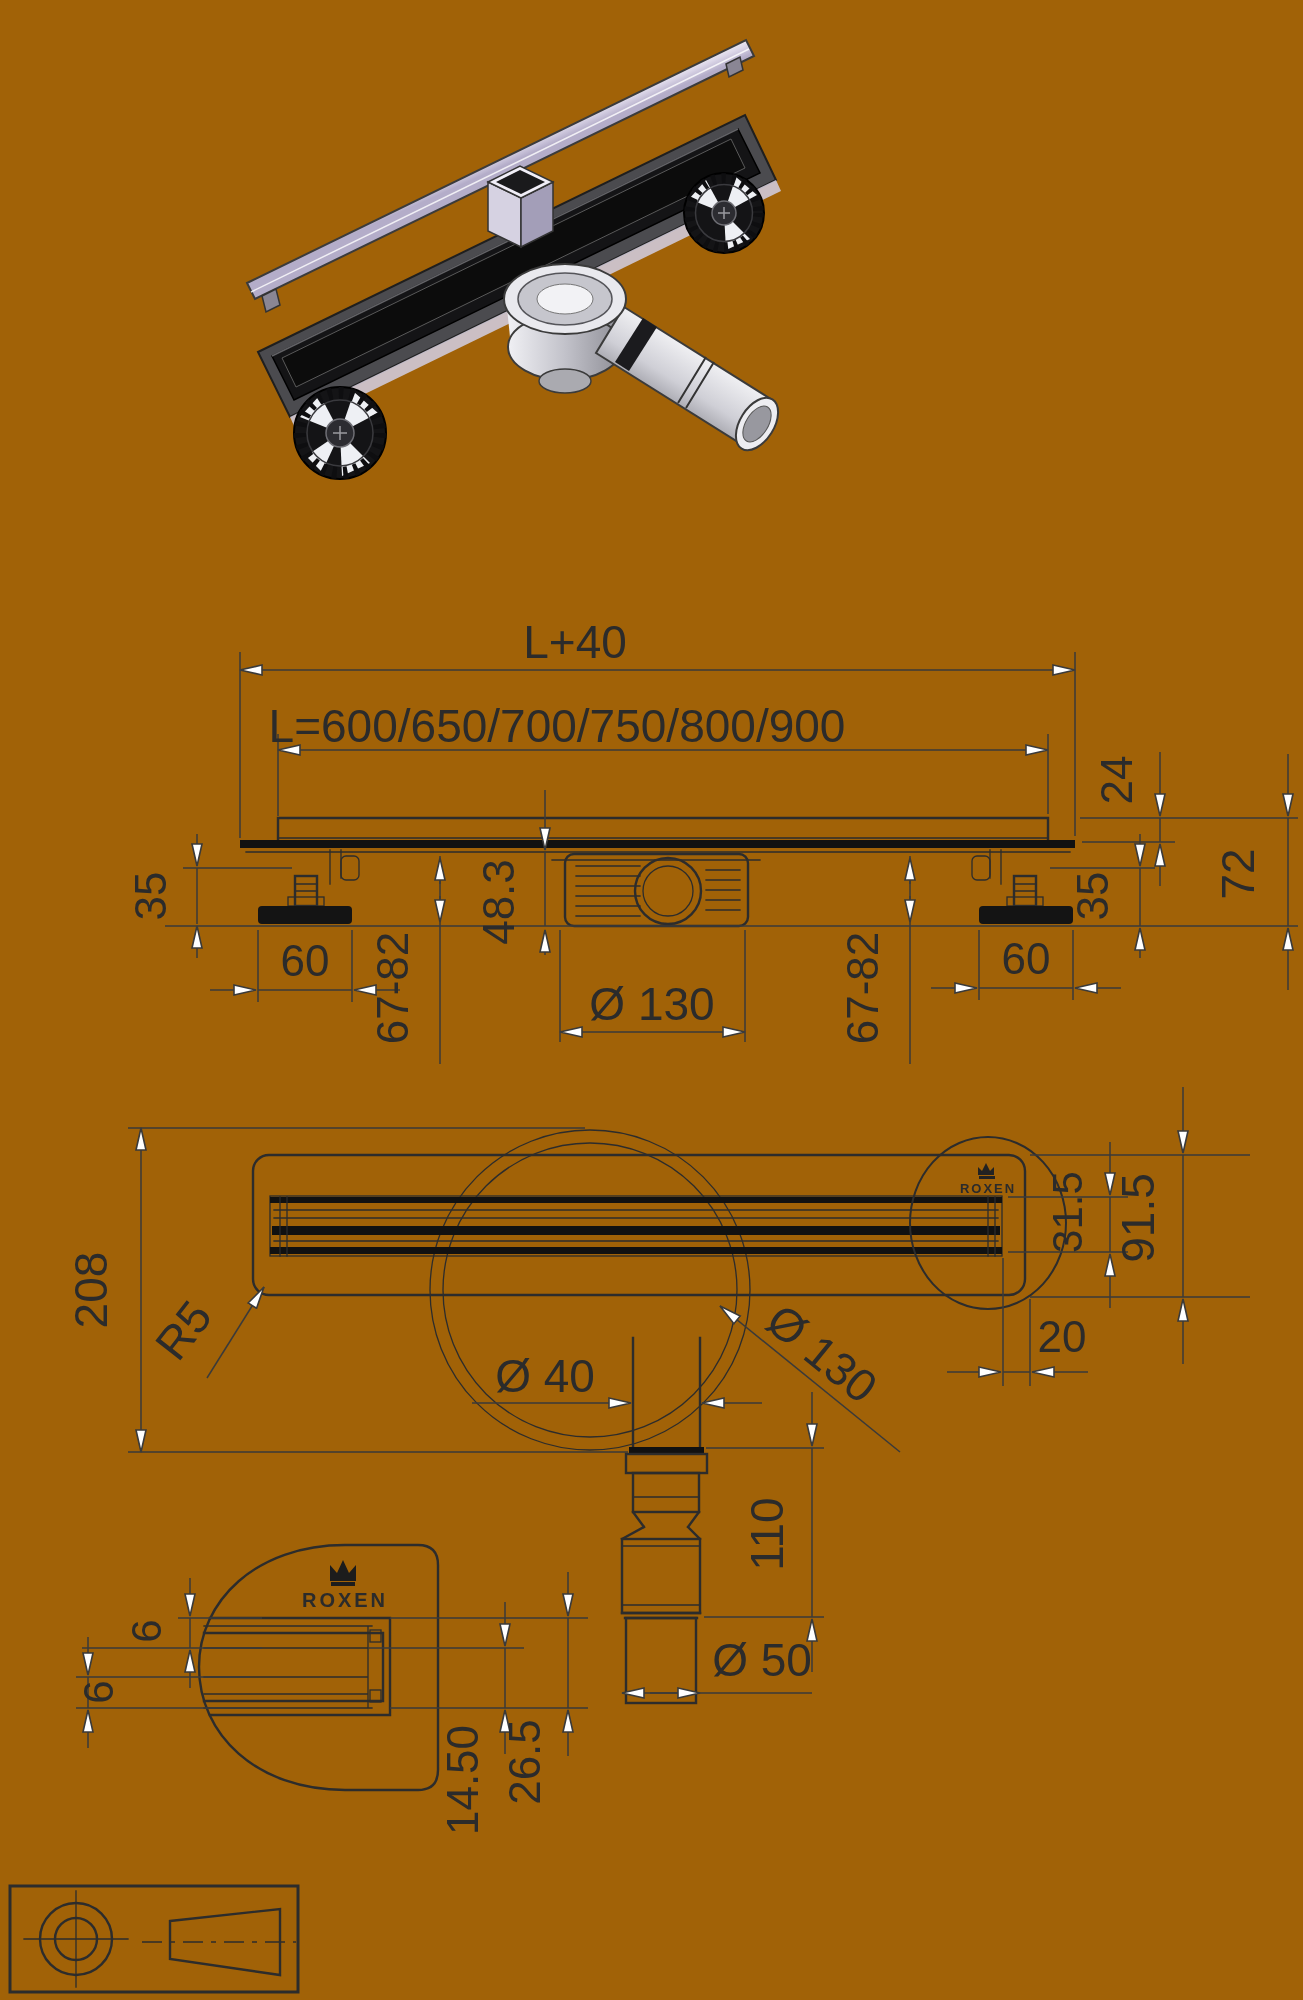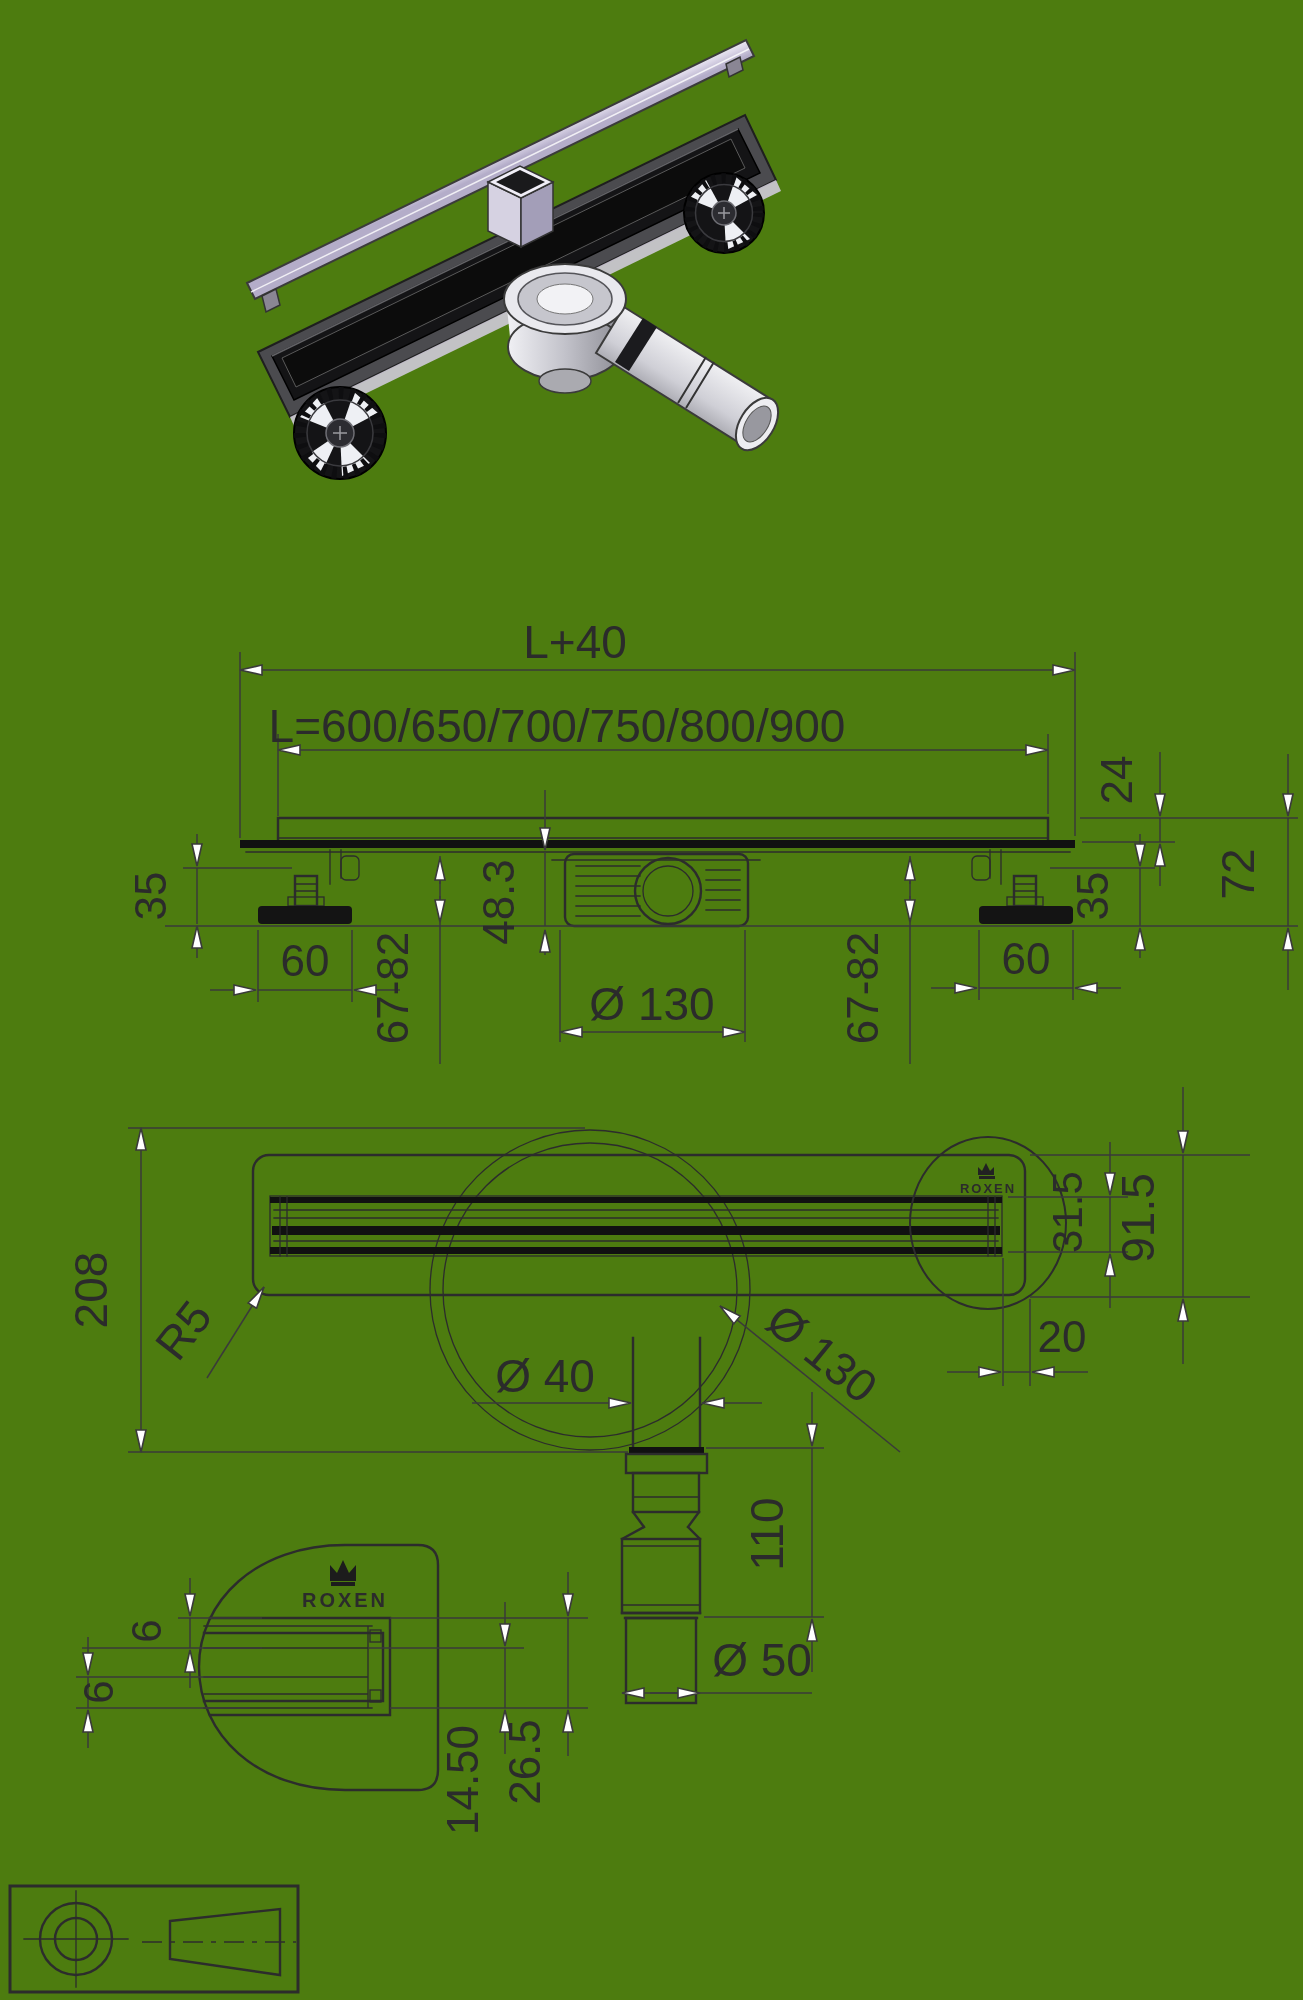--- a/index.html
+++ b/index.html
@@ -1,16 +1,16 @@
 <!DOCTYPE html>
 <html><head>
 <meta charset="utf-8">
 <style>
   html,body{margin:0;padding:0;background:#fff;}
-  #sheet{position:relative;width:1303px;height:2000px;background:#4d7c0f;overflow:hidden;}
+  #sheet{position:relative;width:1303px;height:2000px;background:#a16207;overflow:hidden;}
   svg{position:absolute;left:0;top:0;}
   text{font-family:"Liberation Sans", sans-serif;fill:#2b2b2b;}
   .ol{stroke:#2c2c2c;stroke-width:2.4;fill:none;stroke-linecap:square;}
   .ol2{stroke:#2c2c2c;stroke-width:1.3;fill:none;stroke-linecap:square;}
   .dl{stroke:#3a3a3a;stroke-width:1.5;fill:none;stroke-linecap:butt;}
   .t46{font-size:46px;}
   .t44{font-size:44px;}
   .t42{font-size:42px;}
   .t13{font-size:13px;font-weight:bold;letter-spacing:2px;}
   .t20{font-size:20px;font-weight:bold;letter-spacing:3px;}

